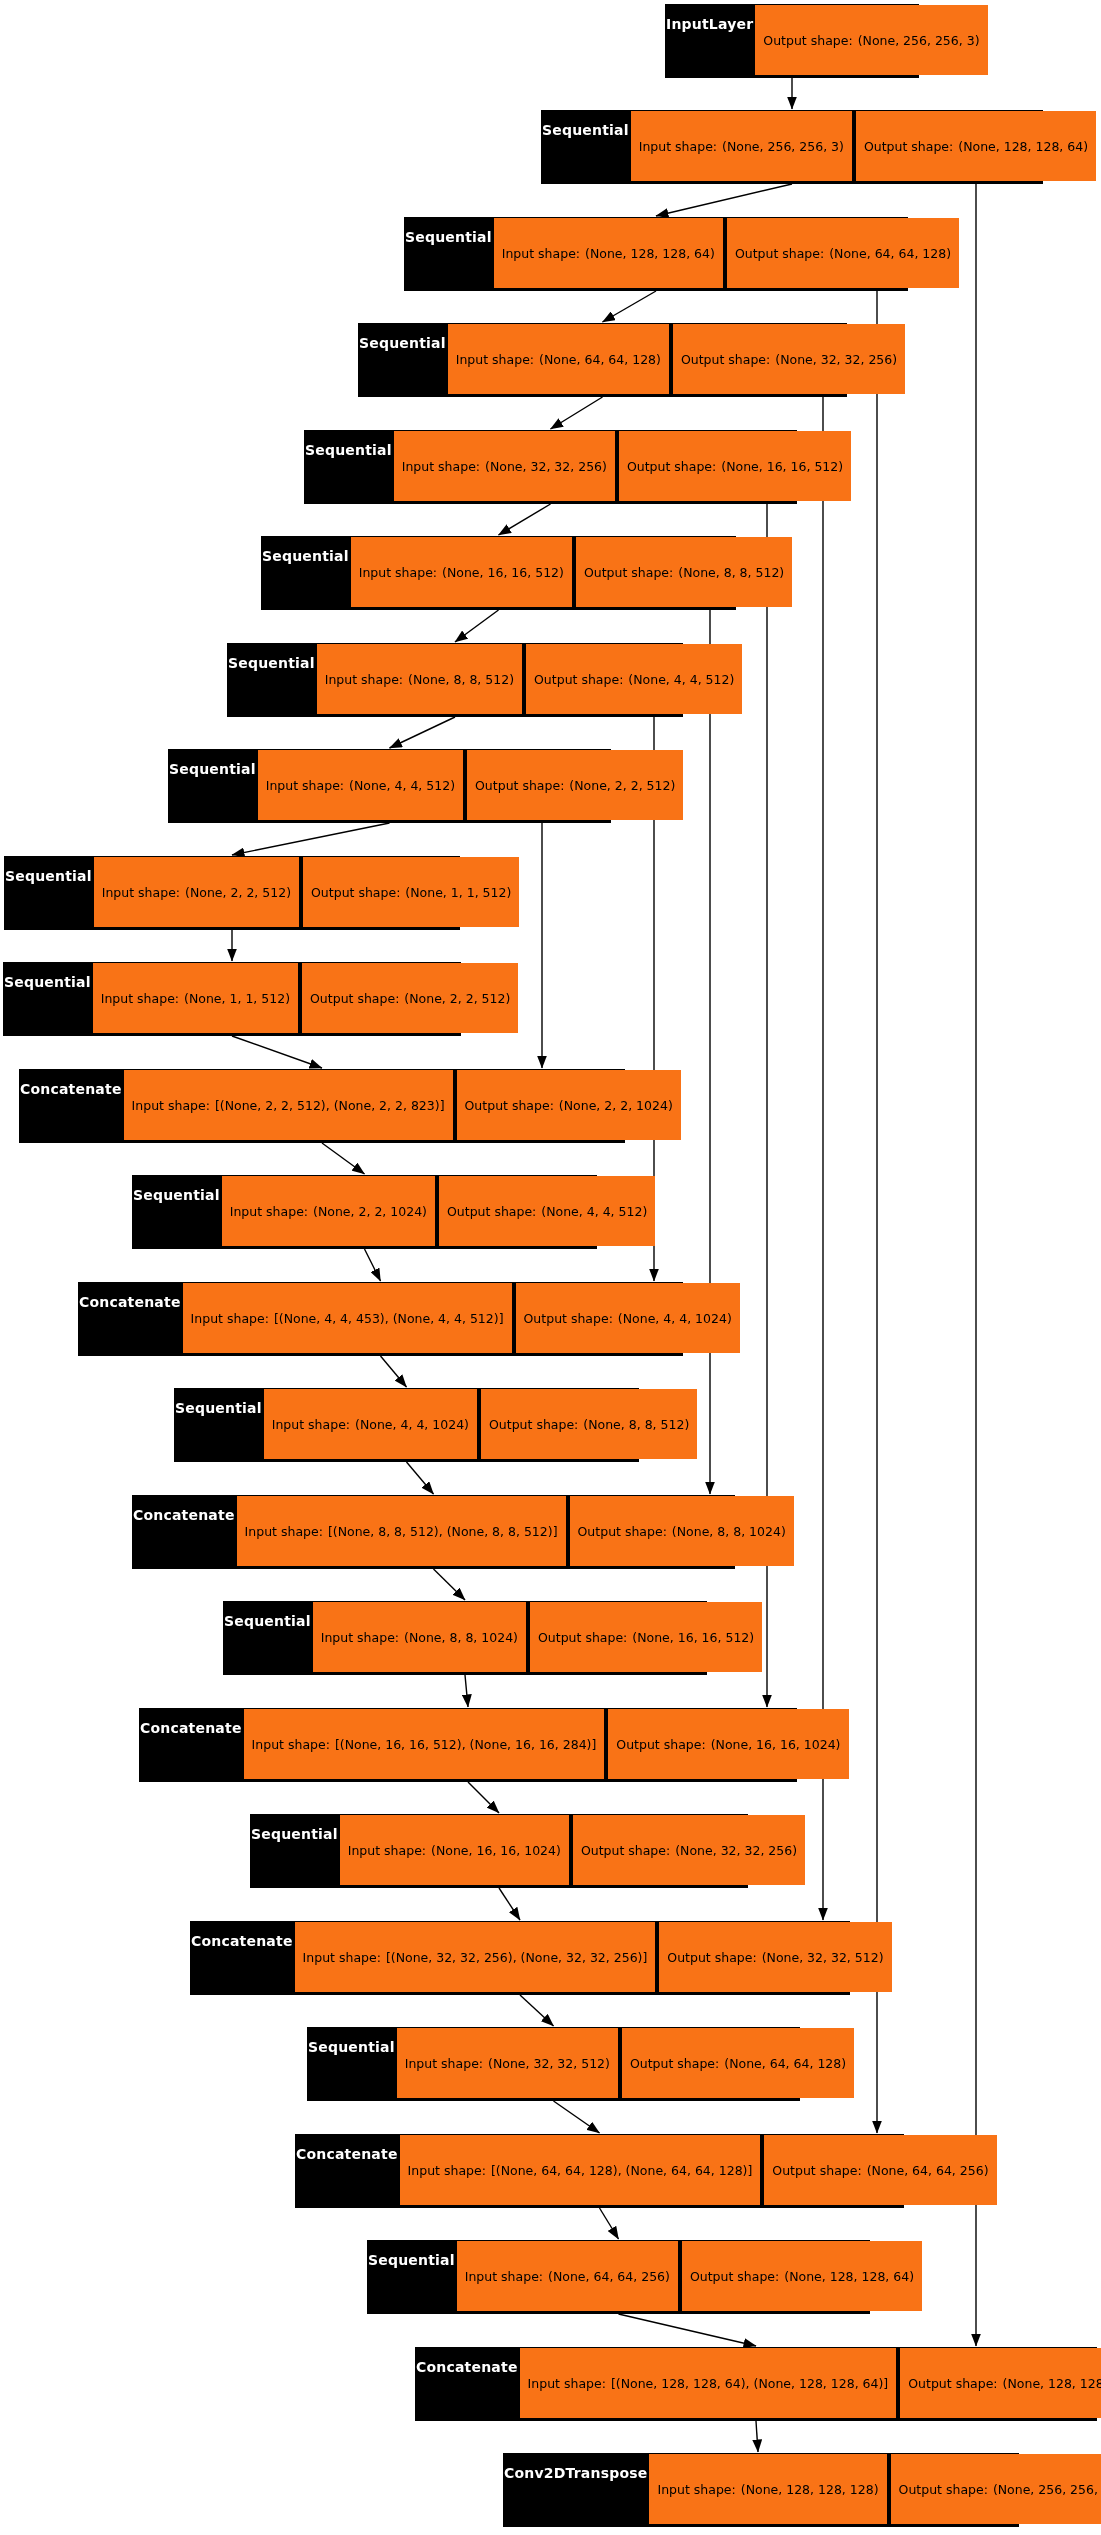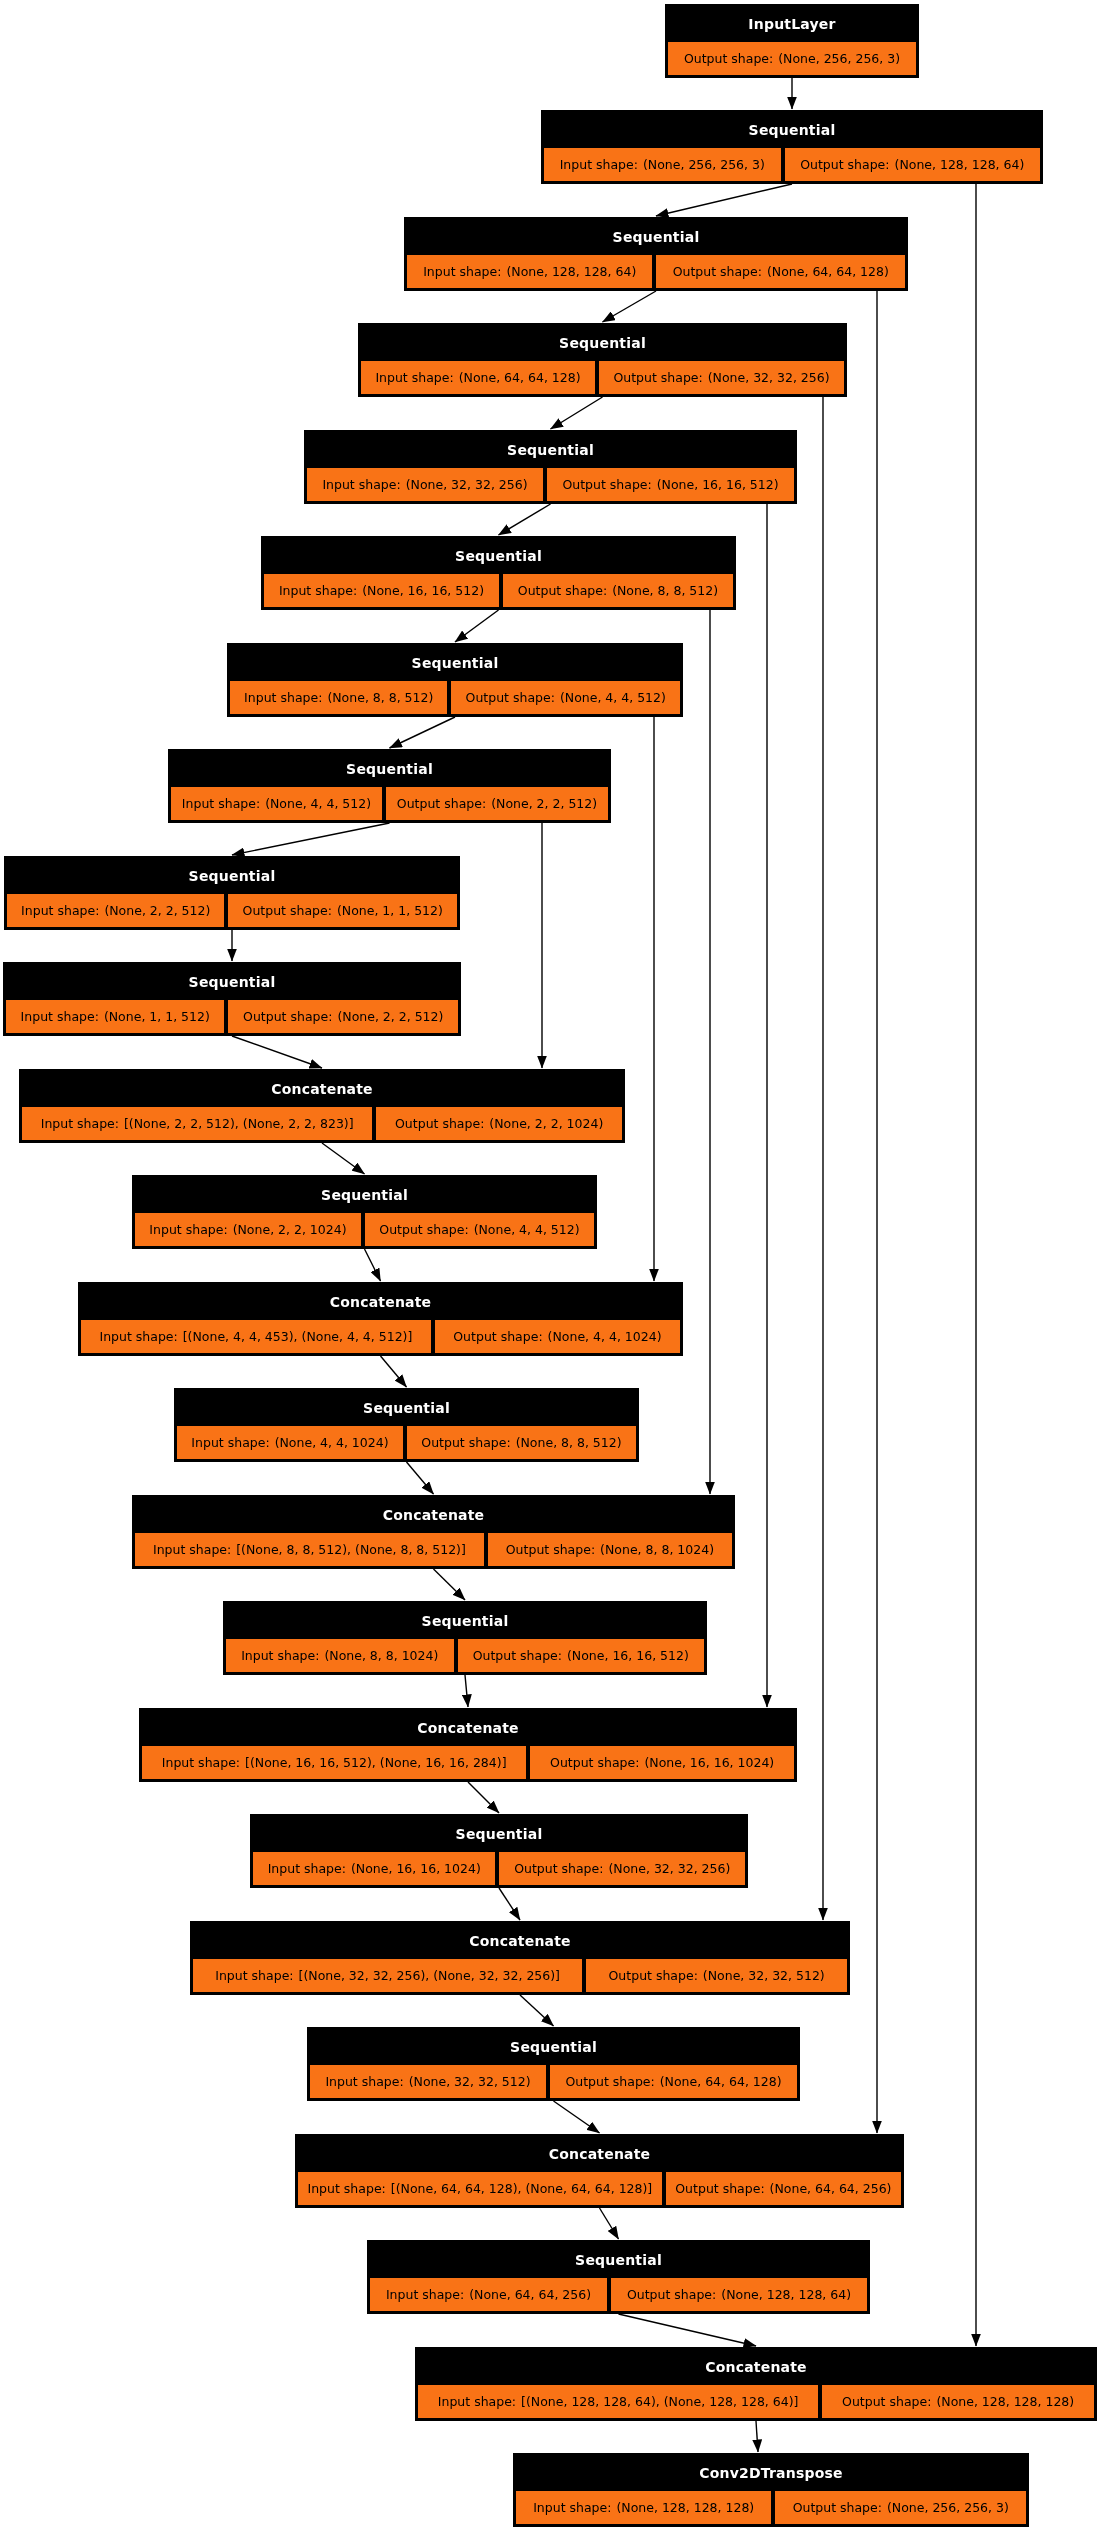--- a/index.html
+++ b/index.html
@@ -1,20 +1,20 @@
 <!DOCTYPE html>
 <html><head>
 <meta charset="utf-8">
 <style>
   html,body{margin:0;padding:0;background:#ffffff;}
   .canvas{position:relative;width:1101px;height:2535px;background:#ffffff;overflow:hidden;
           font-family:"DejaVu Sans","Liberation Sans",sans-serif;}
   svg.edges{position:absolute;left:0;top:0;}
   .node{position:absolute;background:#000000;border:1px solid #000000;box-sizing:border-box;
-        display:flex;flex-direction:column;height:74px;}
+        display:flex;height:74px;}
   .hd{height:37px;display:flex;align-items:center;justify-content:center;
       color:#ffffff;font-weight:bold;font-size:14px;letter-spacing:0.2px;}
   .bd{flex:1;display:flex;gap:4px;padding:0 2px 2px 2px;box-sizing:border-box;}
   .cell{background:#f97316;color:#000000;flex:1 1 auto;display:flex;align-items:center;
         justify-content:center;font-size:12.5px;white-space:nowrap;padding:0 8px;overflow:hidden;}
   .pfx{margin-right:5px;}
   .shp{font-weight:normal;}
 </style>
 </head>
 <body>
@@ -348,21 +348,21 @@
           <div class="cell">
             <span class="pfx">Input shape:</span>
             <span class="shp">[(None, 128, 128, 64), (None, 128, 128, 64)]</span>
           </div>
           <div class="cell">
             <span class="pfx">Output shape:</span>
             <span class="shp">(None, 128, 128, 128)</span>
           </div>
         </div>
       </div>
-      <div class="node" style="left: 503px; top: 2453px; width: 516px; margin-left: 10px;">
+      <div class="node" style="left: 503px; top: 2453px; width: 516px;">
         <div class="hd">Conv2DTranspose</div>
         <div class="bd">
           <div class="cell">
             <span class="pfx">Input shape:</span>
             <span class="shp">(None, 128, 128, 128)</span>
           </div>
           <div class="cell">
             <span class="pfx">Output shape:</span>
             <span class="shp">(None, 256, 256, 3)</span>
           </div>

